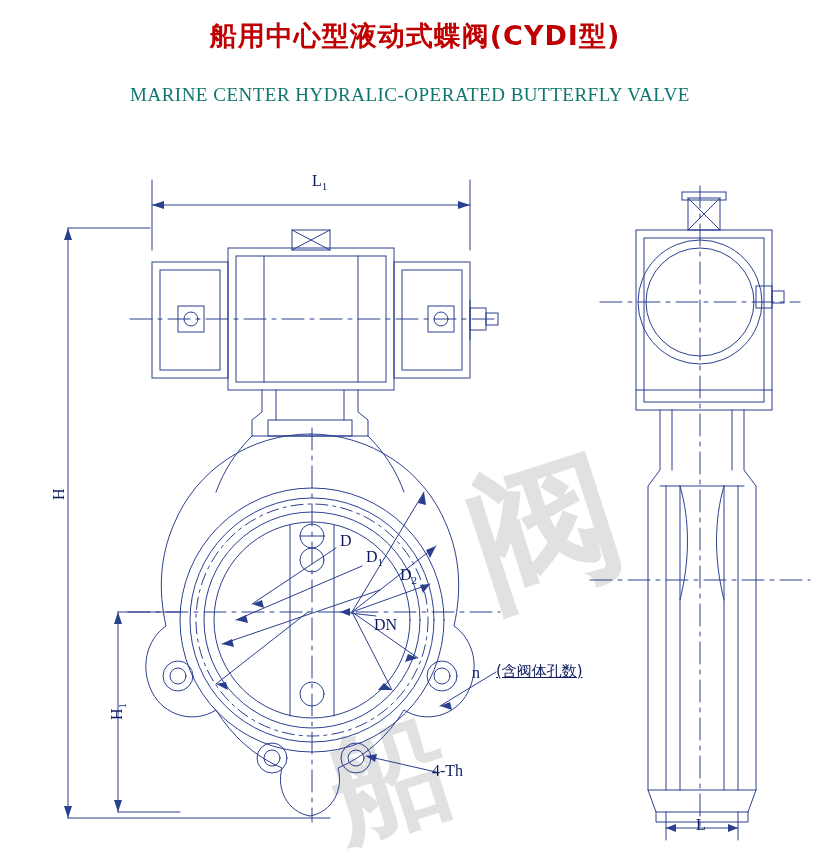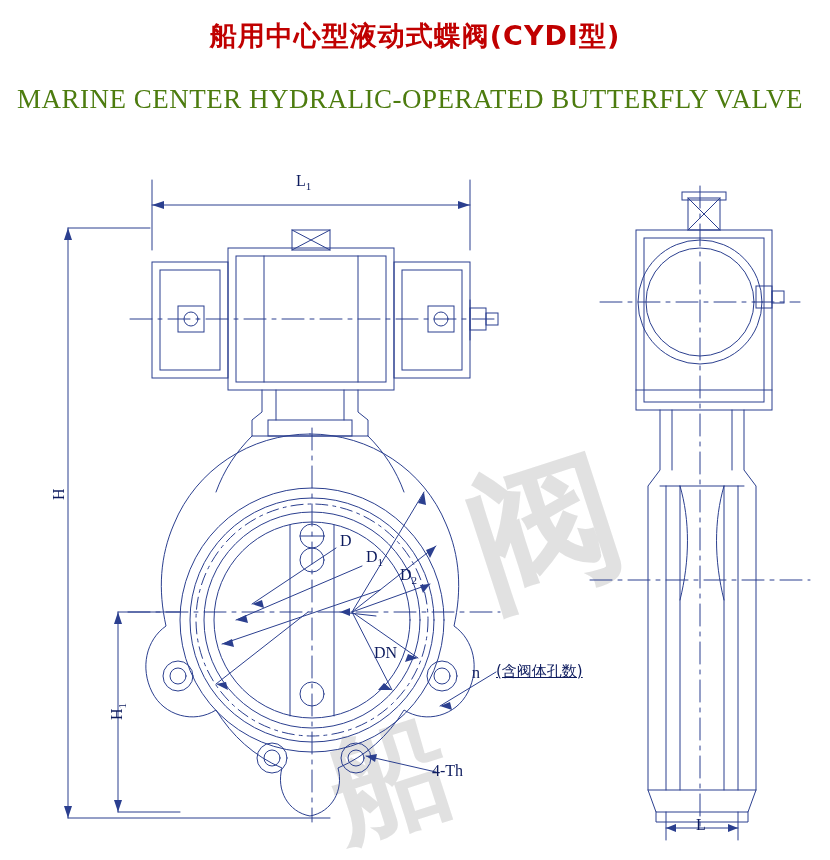--- a/index.html
+++ b/index.html
@@ -27,23 +27,23 @@
     font-weight: bold;
     font-size: 27px;
     letter-spacing: 1px;
   }
   #title-en {
     position: absolute;
     top: 84px;
     left: 0;
     width: 820px;
     text-align: center;
-    color: #4d7c0f;
+    color: #0f766e;
     font-family: "Liberation Serif", serif;
-    font-size: 27px;
+    font-size: 19px;
     letter-spacing: 0.5px;
   }
   #drawing {
     position: absolute;
     top: 0;
     left: 0;
     width: 830px;
     height: 860px;
   }
   .wm {
@@ -291,21 +291,21 @@
         <line x1="666" y1="812" x2="666" y2="840"></line>
         <line x1="738" y1="812" x2="738" y2="840"></line>
         <line x1="666" y1="828" x2="738" y2="828"></line>
         <polygon points="666,828 676,824 676,832" fill="#2b3f8f" stroke="none"></polygon>
         <polygon points="738,828 728,824 728,832" fill="#2b3f8f" stroke="none"></polygon>
       </g>
 
     </g>
   </svg>
 
-  <div class="lbl" style="top:172px; left:296px;">
+  <div class="lbl" style="top:172px; left:312px;">
     <span>L</span><span class="sub">1</span>
   </div>
 
   <div class="lbl vert" style="top:500px; left:50px;">
     <span>H</span>
   </div>
 
   <div class="lbl vert" style="top:720px; left:108px;">
     <span>H</span><span class="sub">1</span>
   </div>
@@ -315,21 +315,21 @@
   </div>
 
   <div class="lbl" style="top:542px; left:366px;margin-top:6px;">
     <span>D</span><span class="sub">1</span>
   </div>
 
   <div class="lbl" style="top:566px; left:400px;">
     <span>D</span><span class="sub">2</span>
   </div>
 
-  <div class="lbl" style="top:644px; left:374px;">
+  <div class="lbl" style="top:616px; left:374px;">
     <span>DN</span>
   </div>
 
   <div class="lbl" style="top:664px; left:472px;">
     <span>n</span>
   </div>
 
   <div class="lbl lbl-cn" style="top:662px; left:496px;text-decoration:underline;">
     <span>(含阀体孔数)</span>
   </div>

